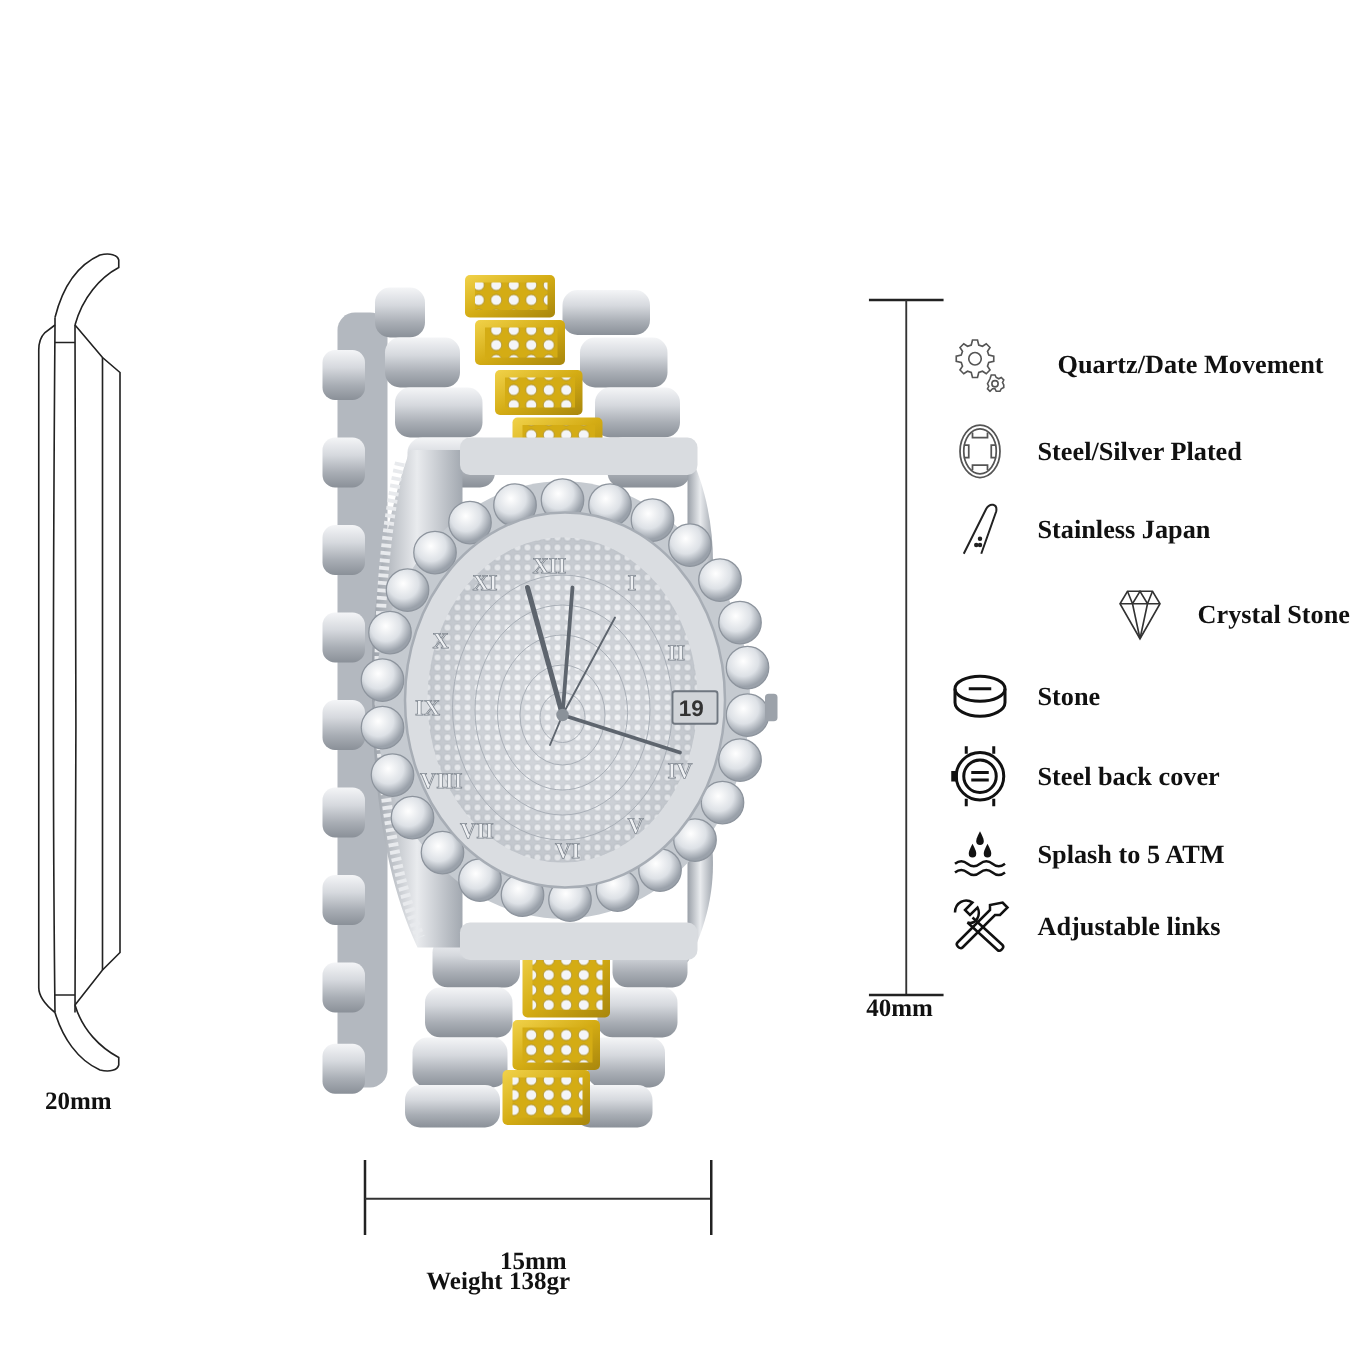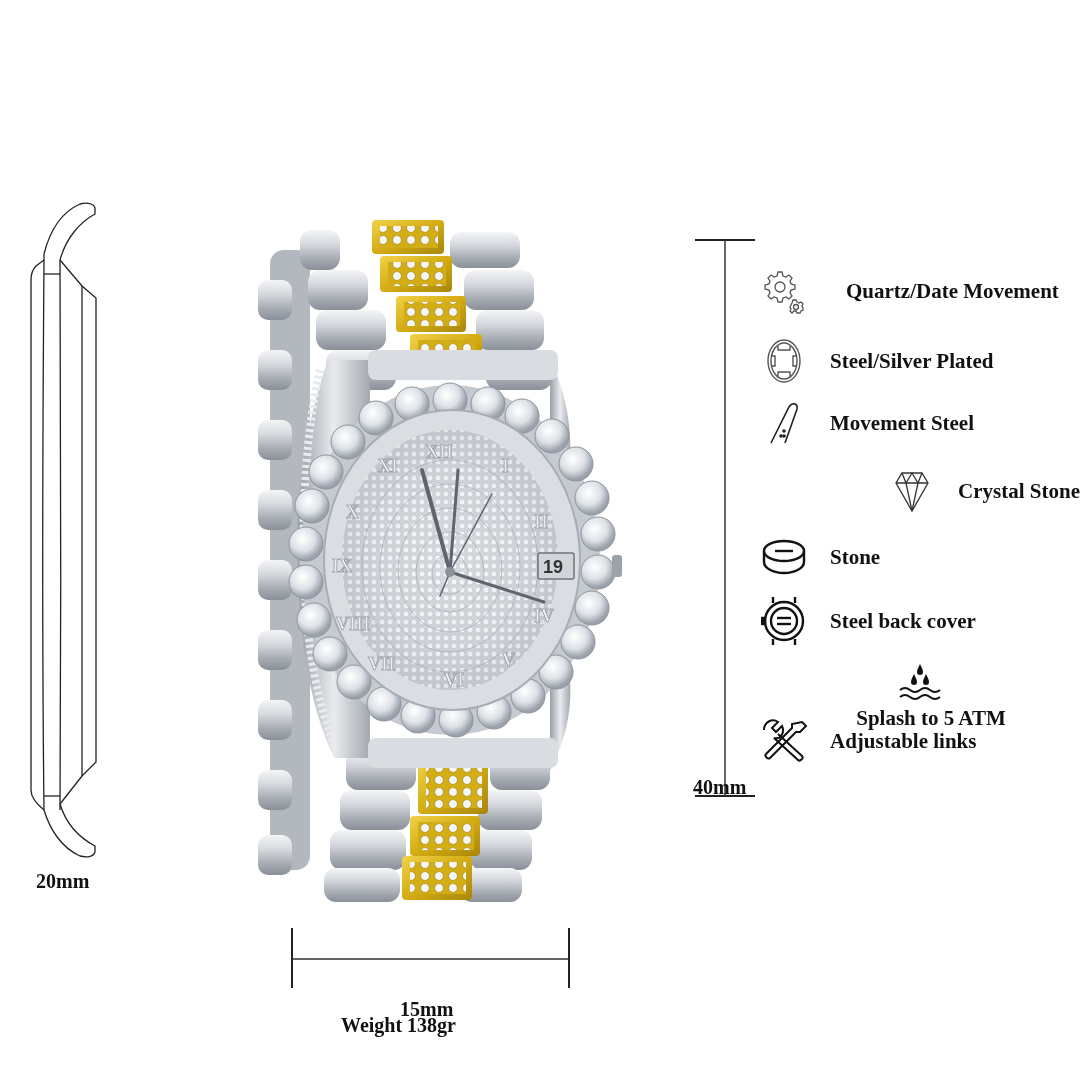--- a/index.html
+++ b/index.html
@@ -251,21 +251,21 @@
   </svg>
 </div>
 
 <div class="abs" style="left:695px;top:238px;width:60px;height:560px;">
   <svg width="60" height="560" viewBox="0 0 60 560">
     <line x1="0" y1="2" x2="60" y2="2" stroke="#222" stroke-width="2"></line>
     <line x1="30" y1="2" x2="30" y2="558" stroke="#333" stroke-width="1.5"></line>
     <line x1="0" y1="558" x2="60" y2="558" stroke="#222" stroke-width="2"></line>
   </svg>
 </div>
-<div class="dim-label" style="left:693px;top:776px;">40mm</div>
+<div class="dim-label" style="left:693px;top:796px;">40mm</div>
 
 <div class="abs" style="left:290px;top:928px;width:282px;height:62px;">
   <svg width="282" height="62" viewBox="0 0 282 62">
     <line x1="2" y1="0" x2="2" y2="60" stroke="#222" stroke-width="2"></line>
     <line x1="2" y1="31" x2="279" y2="31" stroke="#333" stroke-width="1.5"></line>
     <line x1="279" y1="0" x2="279" y2="60" stroke="#222" stroke-width="2"></line>
   </svg>
 </div>
 <div class="dim-label" style="left:400px;top:998px;">15mm</div>
 <div class="dim-label" style="left:341px;top:1014px;">Weight 138gr</div>
@@ -297,21 +297,21 @@
 
   <div class="feature" style="top:398px;">
     <div class="ficon">
       <svg width="34" height="44" viewBox="0 0 34 44" fill="none" stroke="#222" stroke-width="1.6">
         <path d="M4 42 L22 6 C25 1, 31 2, 30 8 L18 42"></path>
         <circle cx="17" cy="30" r="1" fill="#222"></circle>
         <circle cx="14" cy="35" r="1" fill="#222"></circle>
         <circle cx="17" cy="35" r="1" fill="#222"></circle>
       </svg>
     </div>
-    <span class="flabel">Movement Steel</span>
+    <span class="flabel">Stainless Japan</span>
   </div>
 
   <div class="feature" style="top:466px;justify-content:flex-end;">
     <div class="ficon">
       <svg width="36" height="44" viewBox="0 0 36 44" fill="none" stroke="#333" stroke-width="1.3">
         <path d="M8 4 L28 4 L34 14 L18 42 L2 14 Z"></path>
         <path d="M2 14 L34 14 M8 4 L12 14 L18 4 L24 14 L28 4 M12 14 L18 42 L24 14"></path>
       </svg>
     </div>
     <span class="flabel">Crystal Stone</span>
@@ -335,21 +335,21 @@
         <circle cx="23" cy="26" r="19"></circle>
         <circle cx="23" cy="26" r="13"></circle>
         <line x1="16" y1="23" x2="30" y2="23"></line>
         <line x1="16" y1="29" x2="30" y2="29"></line>
         <rect x="1" y="23" width="3" height="6" fill="#111"></rect>
       </svg>
     </div>
     <span class="flabel">Steel back cover</span>
   </div>
 
-  <div class="feature" style="top:658px;flex-direction:column;">
+  <div class="feature" style="top:658px;">
     <div class="ficon">
       <svg width="46" height="40" viewBox="0 0 46 40" fill="#111" stroke="none">
         <path d="M23 2 C21 6, 20 8, 20 10 A3 3 0 0 0 26 10 C26 8, 25 6, 23 2 Z"></path>
         <path d="M17 12 C15 16, 14 18, 14 20 A3 3 0 0 0 20 20 C20 18, 19 16, 17 12 Z"></path>
         <path d="M29 12 C27 16, 26 18, 26 20 A3 3 0 0 0 32 20 C32 18, 31 16, 29 12 Z"></path>
         <g fill="none" stroke="#111" stroke-width="2">
           <path d="M3 28 Q8 24 13 28 T23 28 T33 28 T43 28"></path>
           <path d="M3 35 Q8 31 13 35 T23 35 T33 35 T43 35"></path>
         </g>
       </svg>

